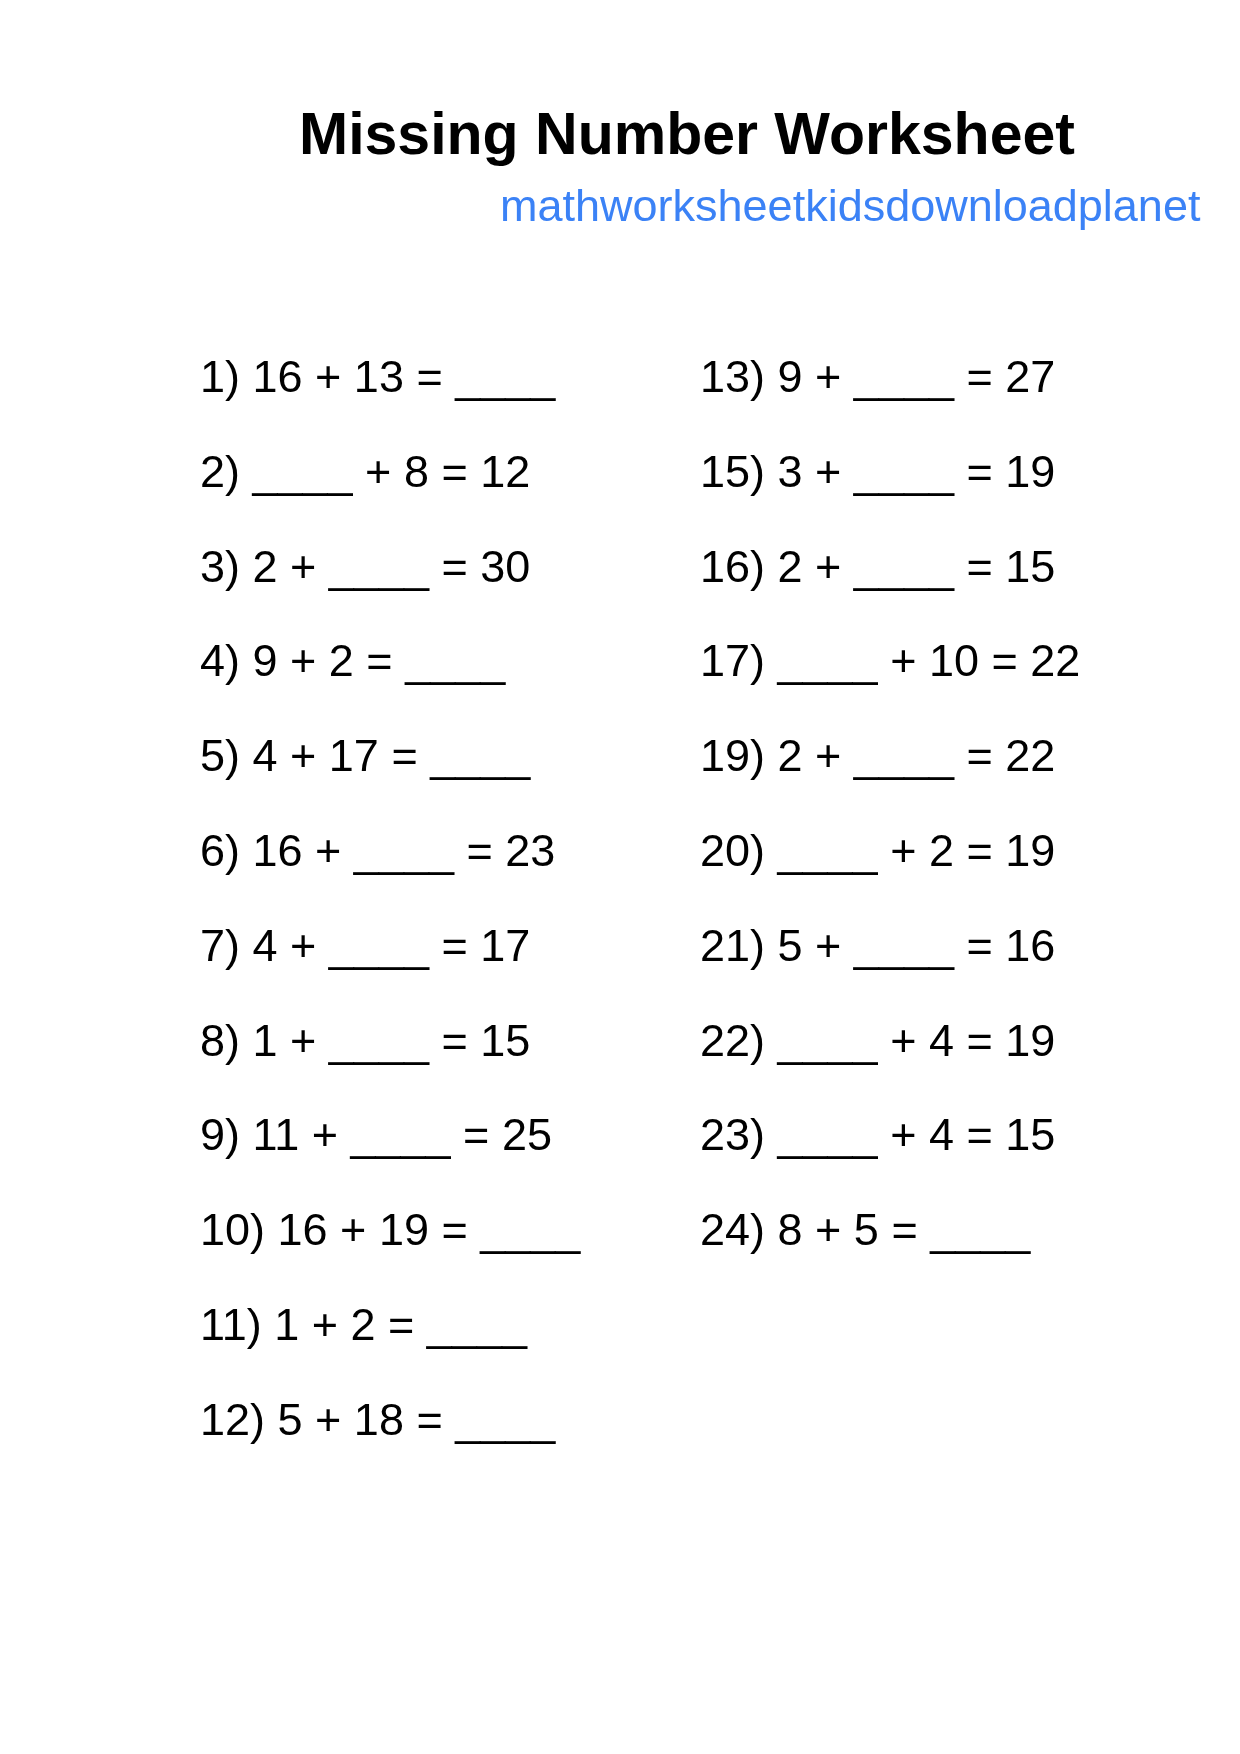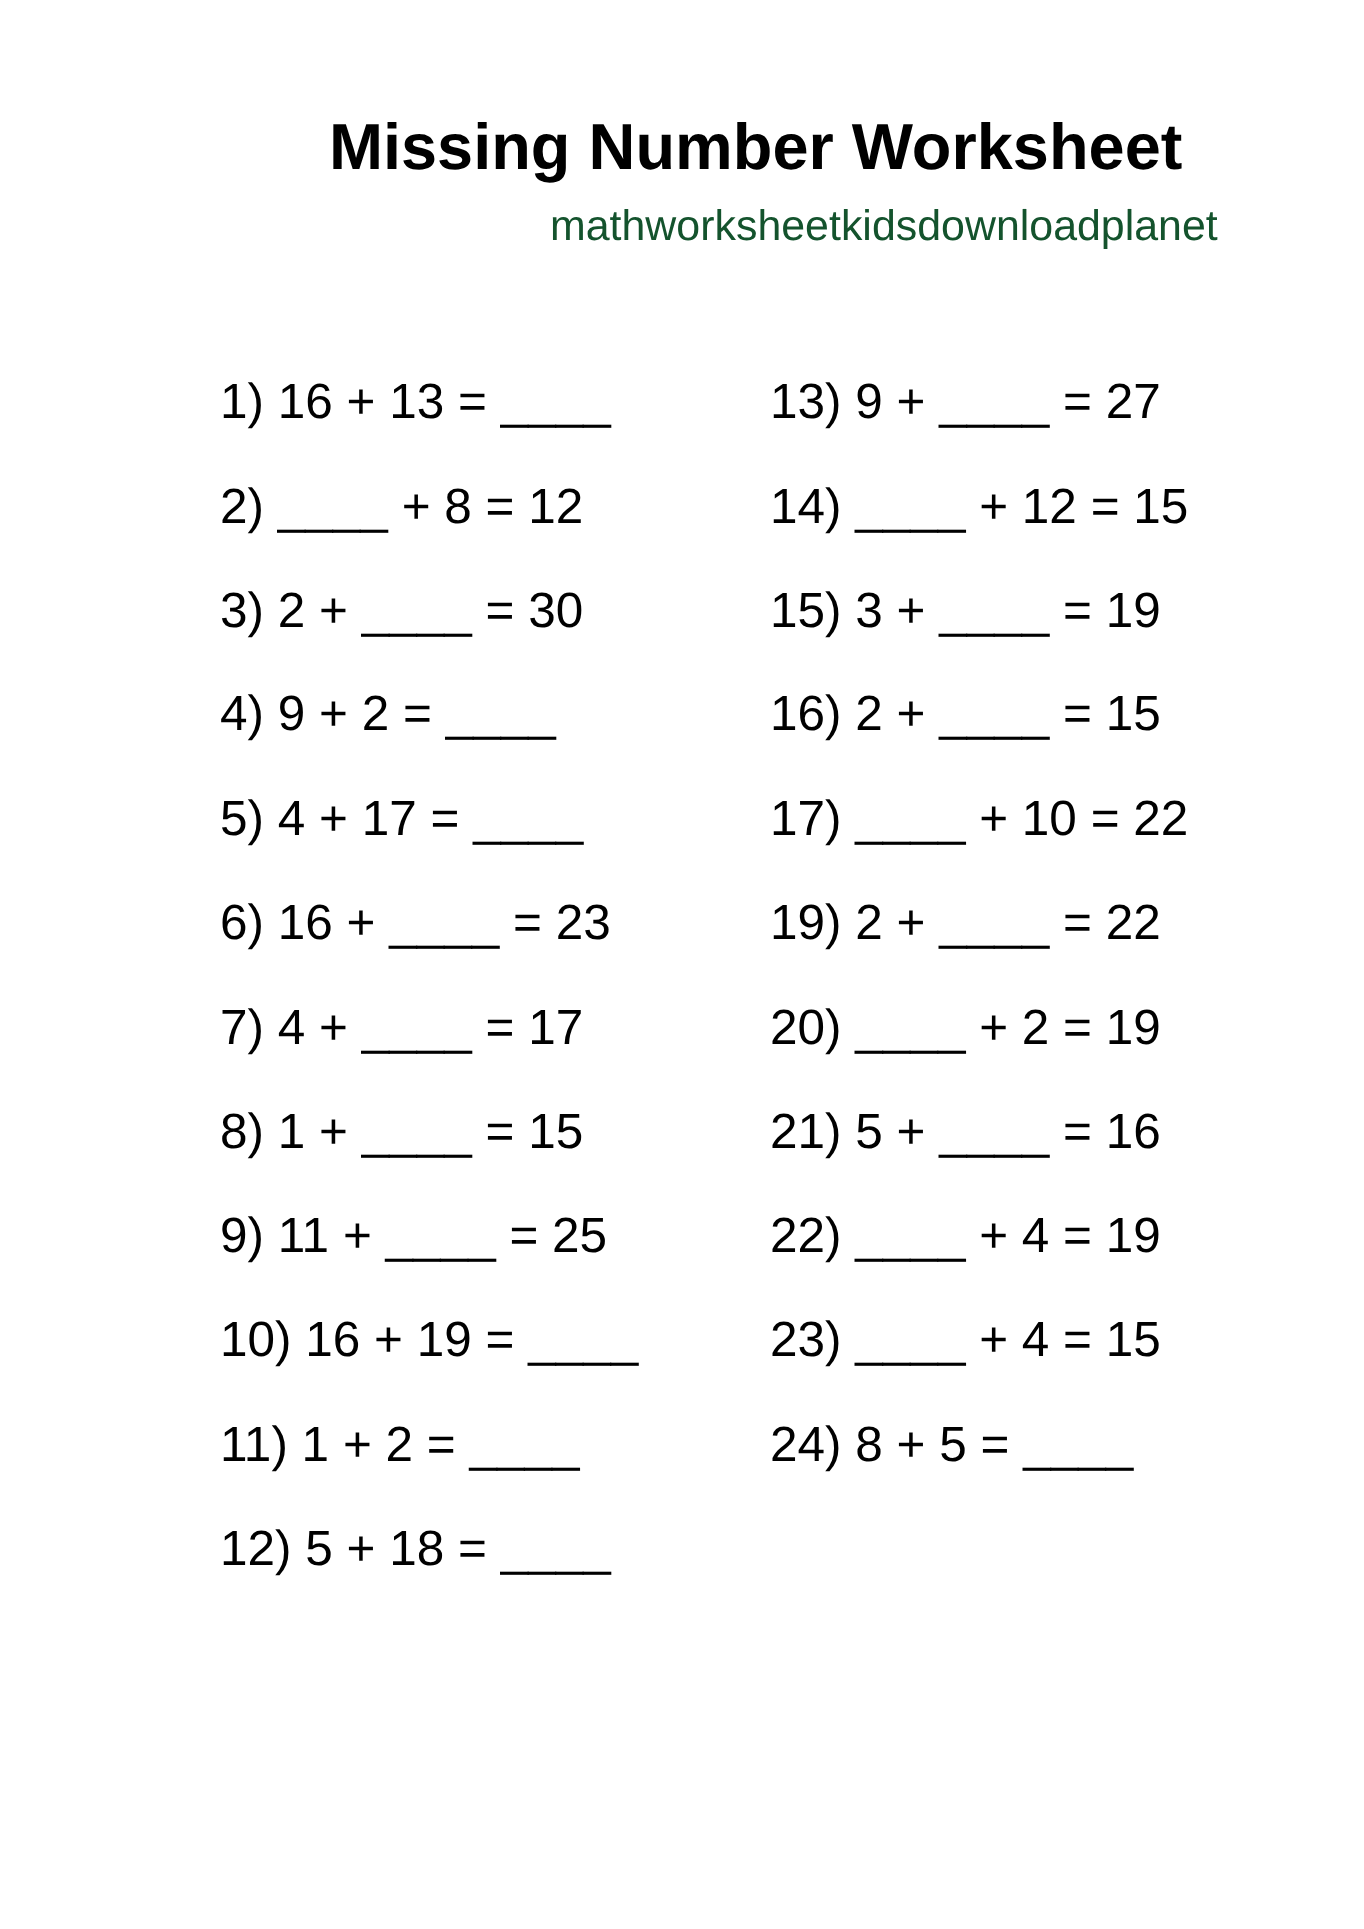--- a/index.html
+++ b/index.html
@@ -22,28 +22,28 @@
       font-size: 59px;
       line-height: 59px;
       white-space: nowrap;
       margin: 0;
       font-weight: bold;
     }
     .subtitle {
       position: absolute;
       left: 500px;
       top: 183px;
-      font-size: 39px;
+      font-size: 45px;
       line-height: 45px;
       white-space: nowrap;
-      color: #14532d;
+      color: #3b82f6;
     }
     .column {
       position: absolute;
-      top: 342px;
+      top: 354px;
       width: 480px;
     }
     .col-left { left: 200px; }
     .col-right { left: 700px; }
     .problem {
       height: 94.8px;
       font-size: 45px;
       line-height: 45px;
       white-space: pre;
     }
@@ -64,21 +64,20 @@
   <div class="problem">7) 4 + ____ = 17</div>
   <div class="problem">8) 1 + ____ = 15</div>
   <div class="problem">9) 11 + ____ = 25</div>
   <div class="problem">10) 16 + 19 = ____</div>
   <div class="problem">11) 1 + 2 = ____</div>
   <div class="problem">12) 5 + 18 = ____</div>
 </div>
 
 <div class="column col-right">
   <div class="problem">13) 9 + ____ = 27</div>
-  <div class="problem">14) ____ + 12 = 15</div>
   <div class="problem">15) 3 + ____ = 19</div>
   <div class="problem">16) 2 + ____ = 15</div>
   <div class="problem">17) ____ + 10 = 22</div>
   <div class="problem">19) 2 + ____ = 22</div>
   <div class="problem">20) ____ + 2 = 19</div>
   <div class="problem">21) 5 + ____ = 16</div>
   <div class="problem">22) ____ + 4 = 19</div>
   <div class="problem">23) ____ + 4 = 15</div>
   <div class="problem">24) 8 + 5 = ____</div>
 </div>

